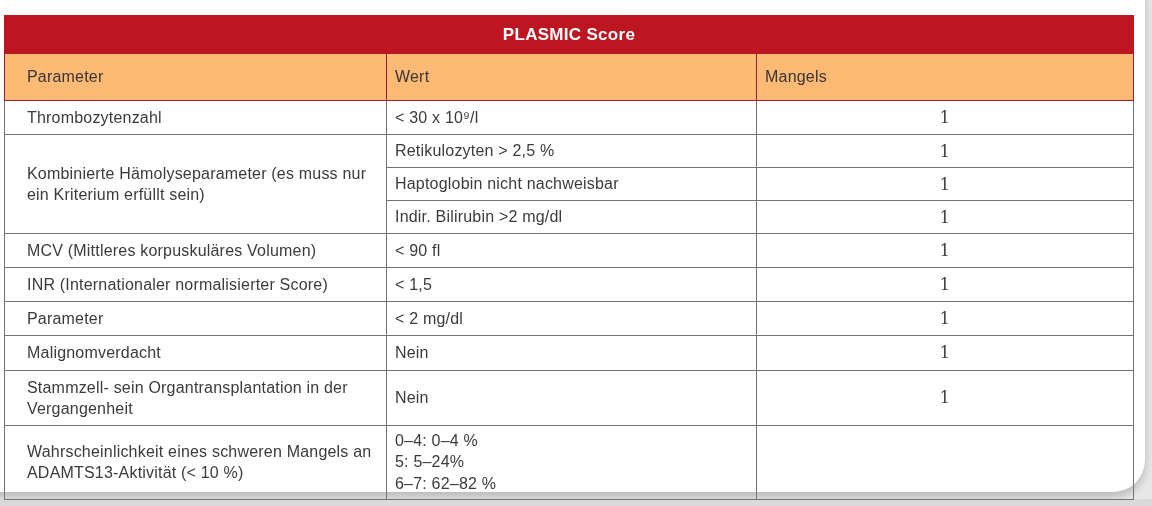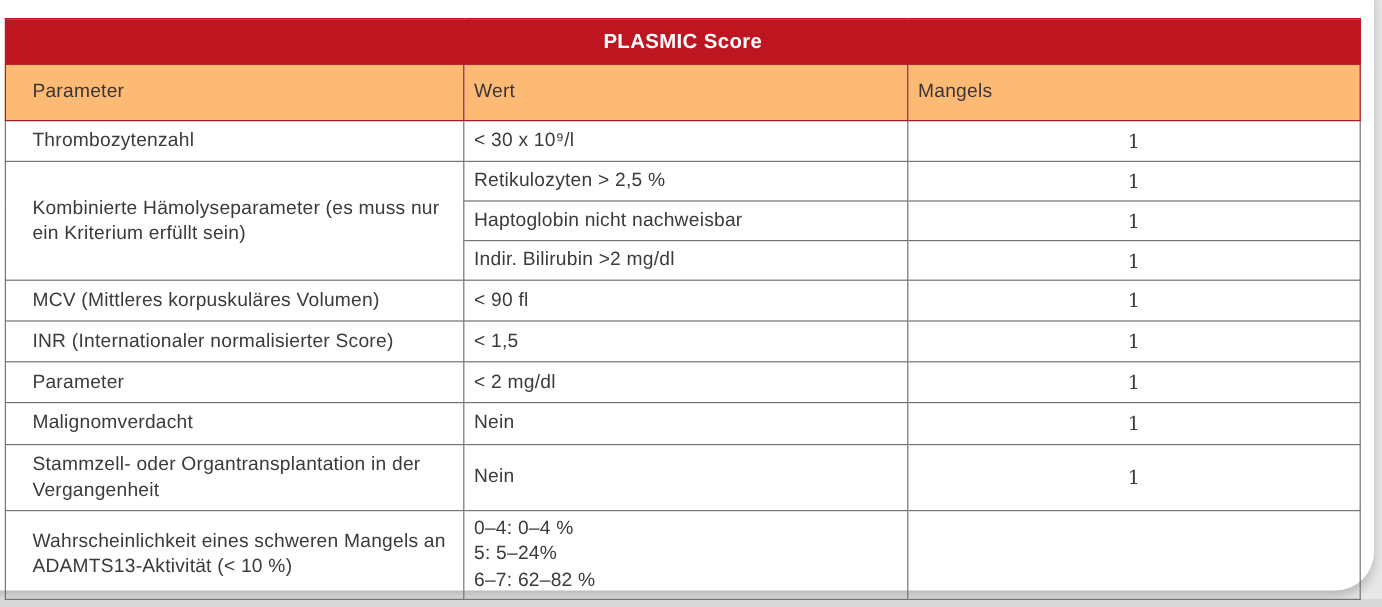--- a/index.html
+++ b/index.html
@@ -109,21 +109,21 @@
         <td class="punkte">1</td>
       </tr>
 
       <tr class="r-normal">
         <td class="param">Malignomverdacht</td>
         <td class="center">Nein</td>
         <td class="punkte">1</td>
       </tr>
 
       <tr class="r-two">
-        <td class="param">Stammzell- oder Organtransplantation in der Vergangenheit</td>
+        <td class="param">Stammzell- sein Organtransplantation in der Vergangenheit</td>
         <td class="center">Nein</td>
         <td class="punkte">1</td>
       </tr>
 
       <tr class="r-three">
         <td class="param">Wahrscheinlichkeit eines schweren Mangels an ADAMTS13-Aktivität (&lt; 10 %)</td>
         <td class="center multiline">0–4: 0–4 %
 5: 5–24%
 6–7: 62–82 %</td>
         <td class="punkte"></td>

